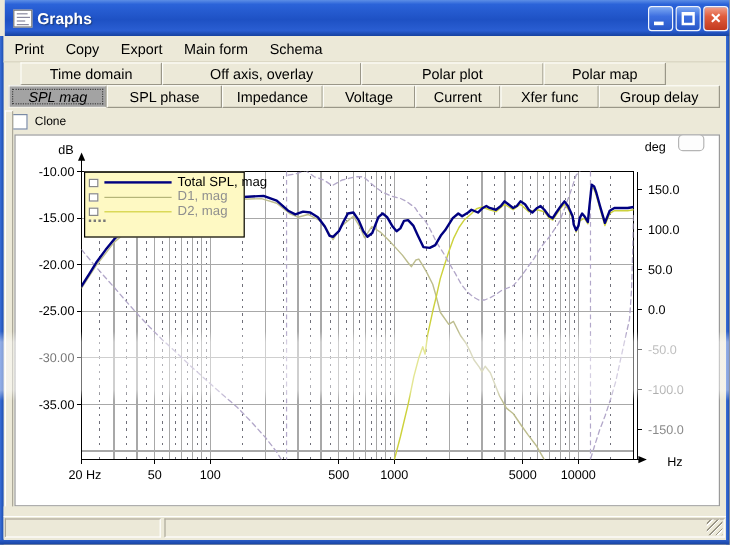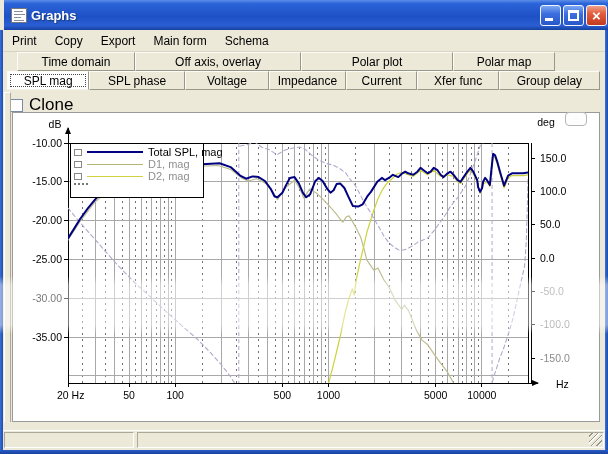--- a/index.html
+++ b/index.html
@@ -39,33 +39,33 @@
   .tabrow1 .tab:nth-child(3){width:152px;}
   .tabrow1 .tab:nth-child(4){width:102px;}
   .tabrow2{left:7px;top:71px;width:593px;}
   .tabrow2 .tab:nth-child(1){width:84px;}
   .tabrow2 .tab:nth-child(2){width:97px;}
   .tabrow2 .tab:nth-child(3){width:86px;}
   .tabrow2 .tab:nth-child(4){width:78px;}
   .tabrow2 .tab:nth-child(5){width:73px;}
   .tabrow2 .tab:nth-child(6){width:83px;}
   .tabrow2 .tab:nth-child(7){width:103px;}
-  .tab.active{background:#ffffff;outline:1px dotted #444;outline-offset:-4px;border-bottom-color:#f4f2e8;}
-  
-  .clone-row{position:absolute;left:10px;top:95px;display:flex;align-items:center;gap:6px;font-size:17px;}
+  .tab.active{background:#a3a3a3;outline:1px dotted #444;outline-offset:-4px;border-bottom-color:#f4f2e8;font-style:italic;}
+  
+  .clone-row{position:absolute;left:10px;top:95px;display:flex;align-items:center;gap:6px;font-size:10px;}
   .checkbox{width:13px;height:13px;background:#fff;border:1px solid #7a8aa5;}
   
   .left-strip{position:absolute;left:4px;top:92px;width:7px;height:337px;background:#ece9d8;
     border-left:1px solid #fff;border-right:1px solid #aca899;border-top:1px solid #fff;border-bottom:1px solid #aca899;}
   
   .graph-panel{position:absolute;left:12px;top:112px;width:588px;height:310px;background:#fff;
     border:1px solid #9a9a9a;}
   svg.chart{position:absolute;left:0;top:0;pointer-events:none;}
   
-  .legend{position:absolute;left:70px;top:143px;width:134px;height:55px;background:#ffffff;
+  .legend{position:absolute;left:70px;top:143px;width:134px;height:55px;background:#fef9c3;
     border:1px solid #000;font-size:11px;padding:2px 0 0 3px;z-index:20;}
   .legend-row{display:flex;align-items:center;height:12px;gap:5px;}
   .legend-box{width:8px;height:7px;background:#fff;border:1px solid #888;flex:0 0 auto;}
   .legend-line{width:56px;height:0;flex:0 0 auto;}
   .legend-label{white-space:nowrap;font-size:11px;}
   .legend-dots{width:14px;border-top:2px dotted #777;margin-top:1px;}
   
   .deg-btn{position:absolute;left:565px;top:112px;width:22px;height:14px;background:#fdfdfd;
     border:1px solid #b5b5b5;border-radius:4px;z-index:20;}
   
@@ -121,22 +121,22 @@
 
   <div class="tabrow tabrow1">
     <div class="tab">Time domain</div>
     <div class="tab">Off axis, overlay</div>
     <div class="tab">Polar plot</div>
     <div class="tab">Polar map</div>
   </div>
   <div class="tabrow tabrow2">
     <div class="tab active">SPL mag</div>
     <div class="tab">SPL phase</div>
+    <div class="tab">Impedance</div>
     <div class="tab">Voltage</div>
-    <div class="tab">Impedance</div>
     <div class="tab">Current</div>
     <div class="tab">Xfer func</div>
     <div class="tab">Group delay</div>
   </div>
 
   <div class="clone-row">
     <div class="checkbox"></div>
     <span>Clone</span>
   </div>
 

